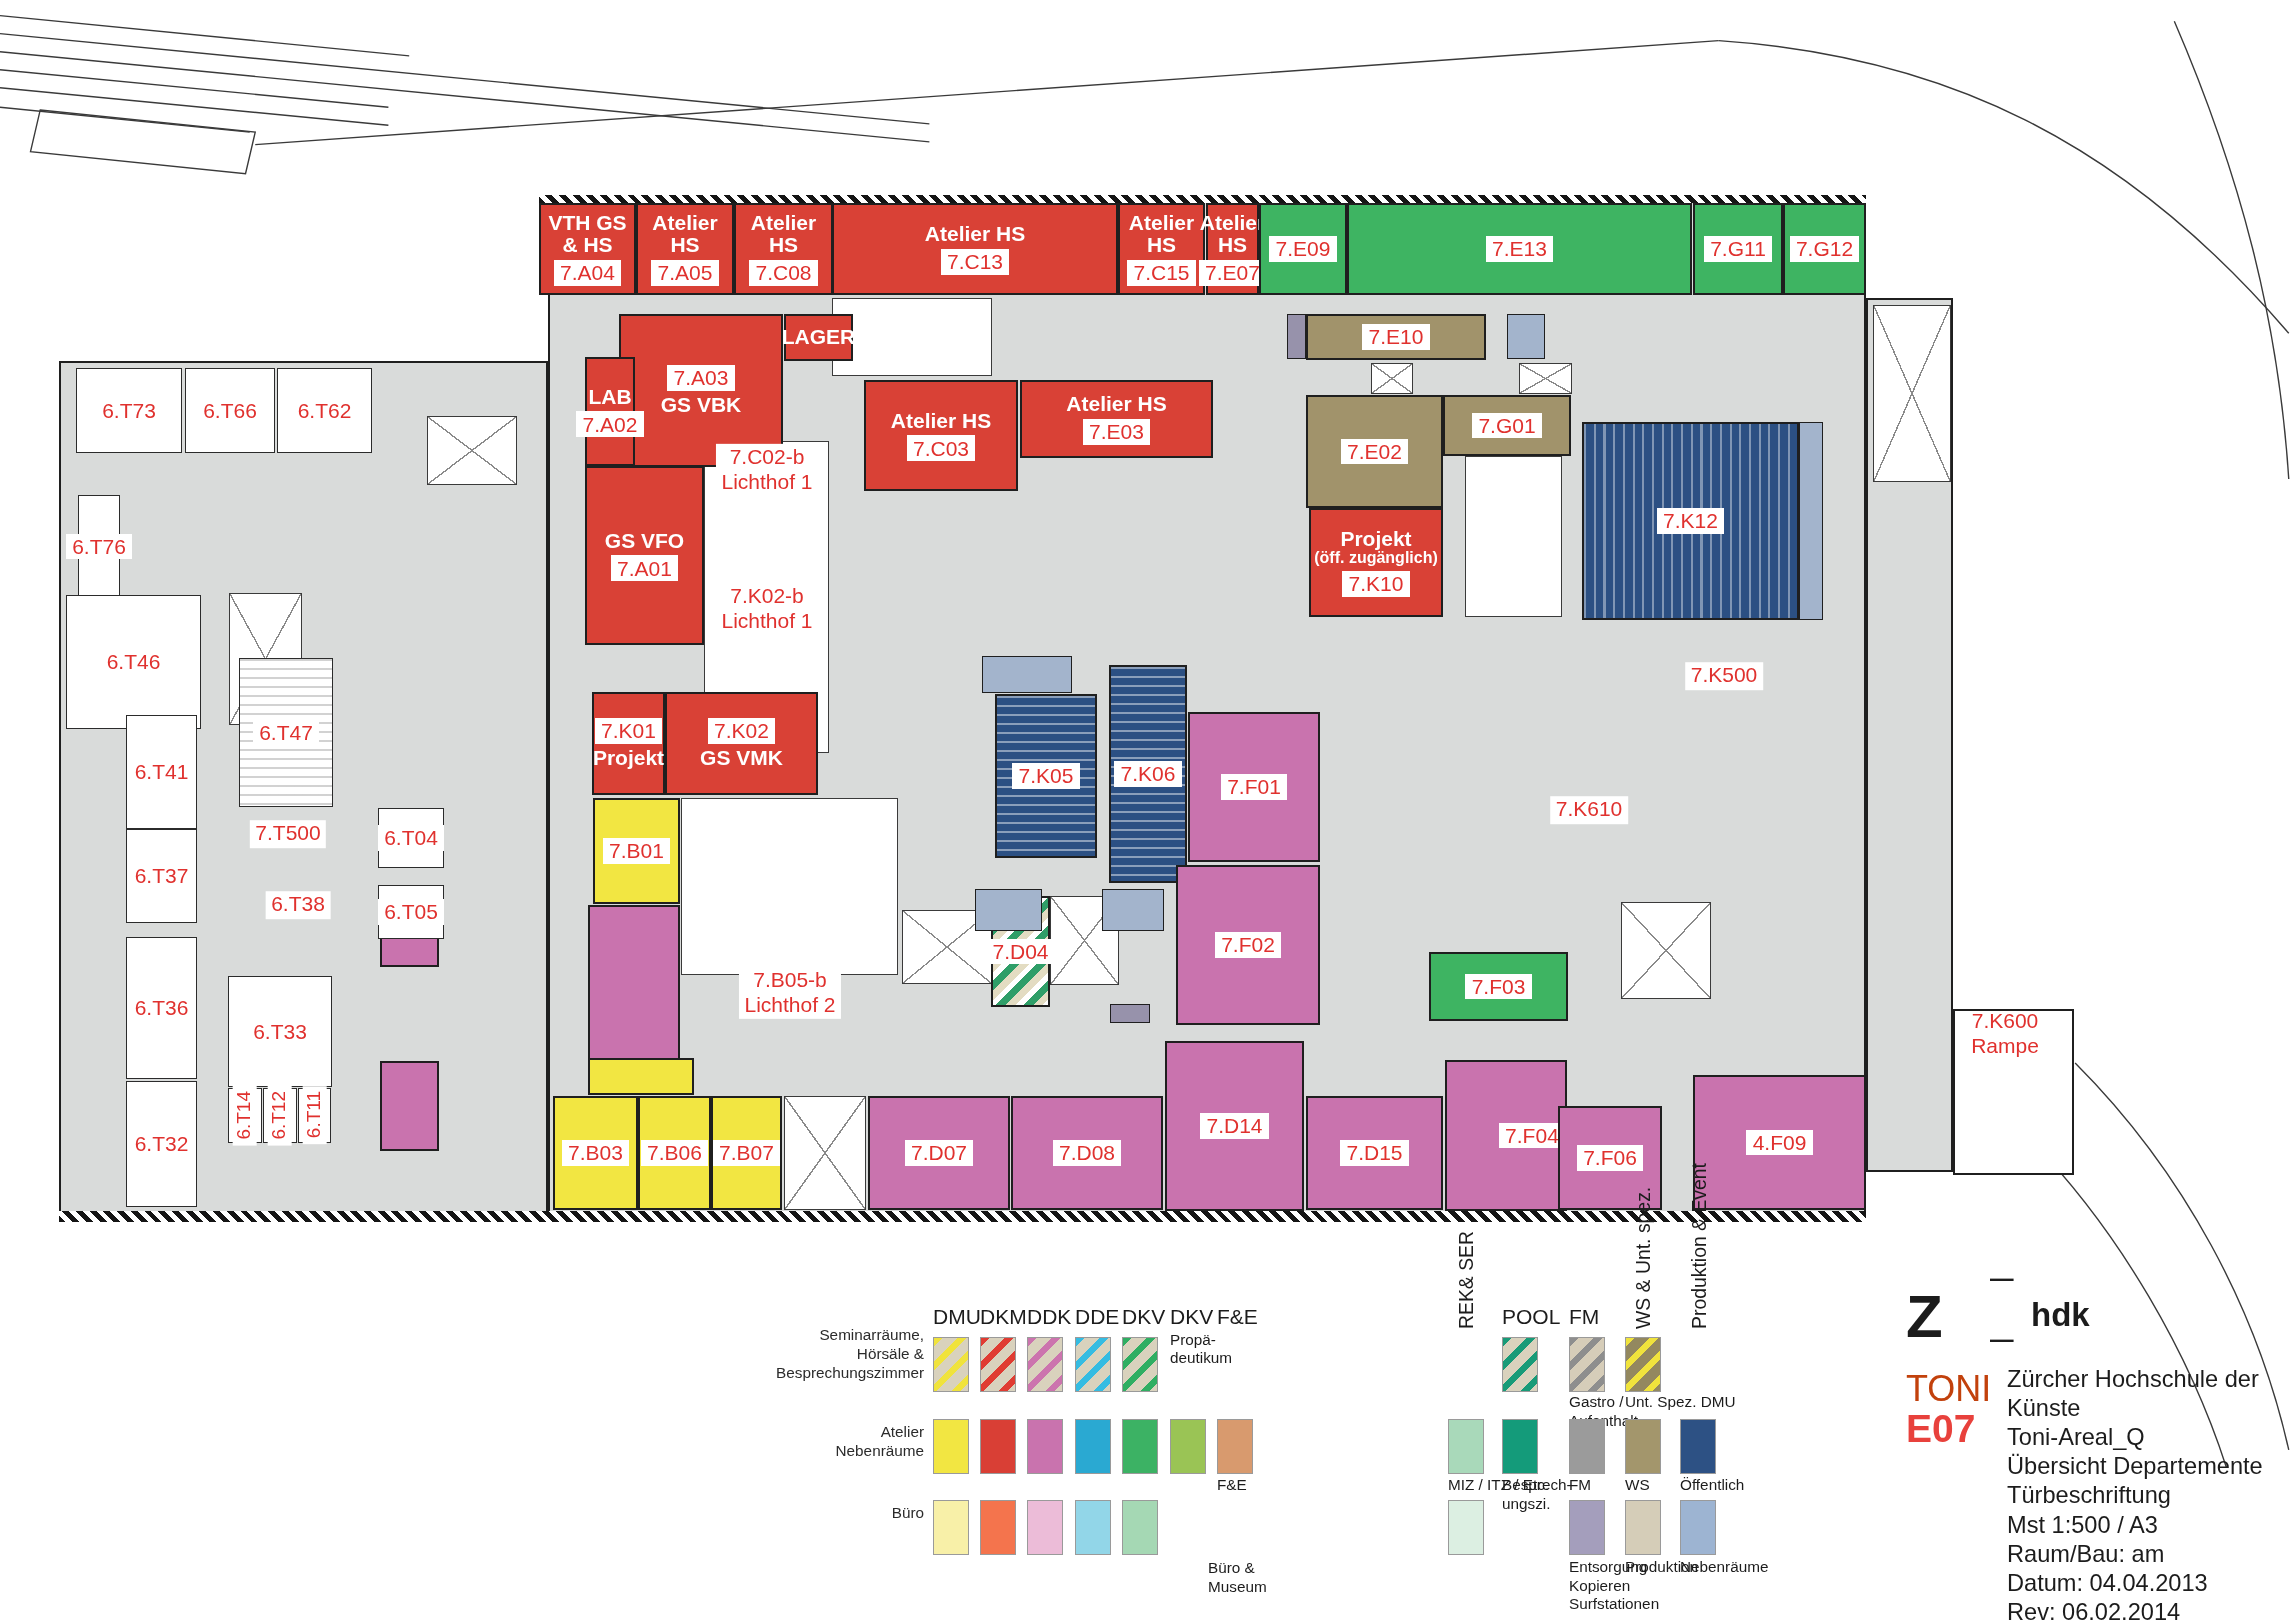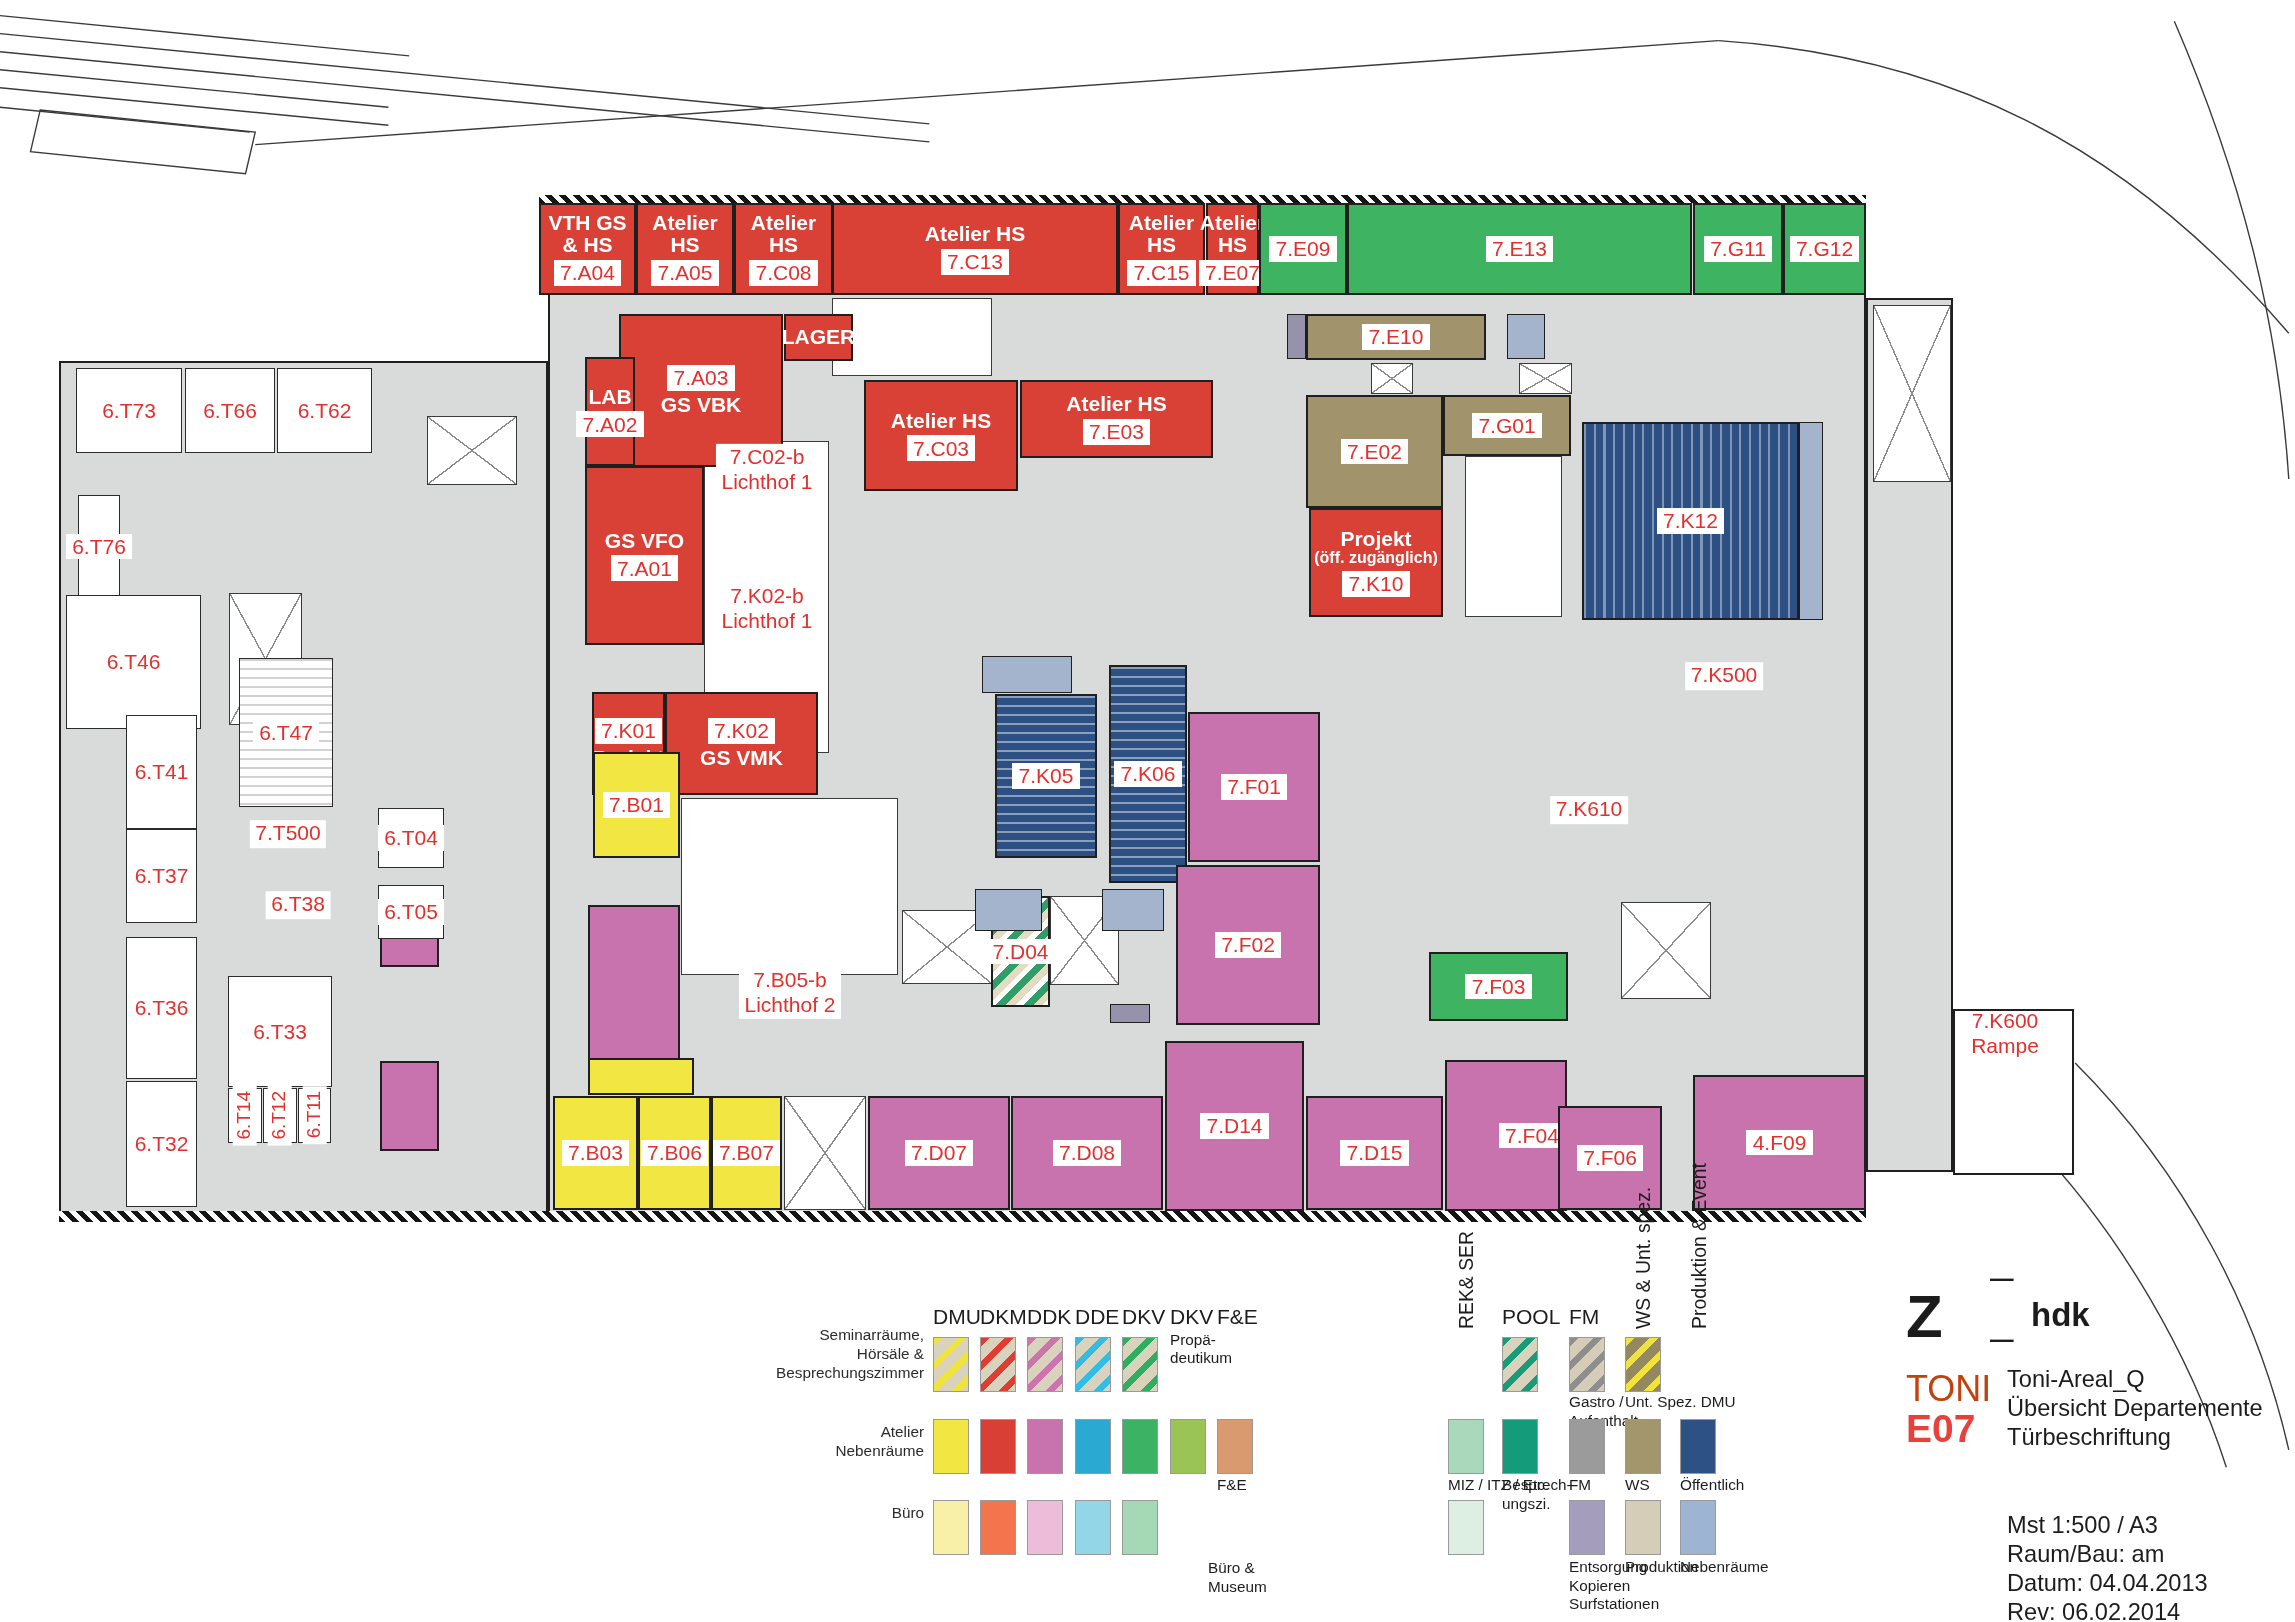--- a/index.html
+++ b/index.html
@@ -185,21 +185,21 @@
       </div>
       <div class="room c-blue rows-v" style="left: 1582px; top: 422px; width: 217px; height: 198px;">
         <div class="chip">7.K12</div>
       </div>
       <div class="room c-pink" style="left: 1188px; top: 712px; width: 132px; height: 150px;">
         <div class="chip">7.F01</div>
       </div>
       <div class="room c-pink" style="left: 1176px; top: 865px; width: 144px; height: 160px;">
         <div class="chip">7.F02</div>
       </div>
-      <div class="room c-yellow" style="left: 593px; top: 752px; width: 87px; height: 106px;">
+      <div class="room c-yellow" style="left: 593px; top: 798px; width: 87px; height: 106px;">
         <div class="chip">7.B01</div>
       </div>
       <div class="room c-pink" style="left: 588px; top: 905px; width: 92px; height: 176px;"></div>
       <div class="room c-pink" style="left: 380px; top: 923px; width: 59px; height: 44px;"></div>
       <div class="room c-pink" style="left: 380px; top: 1061px; width: 59px; height: 90px;"></div>
       <div class="room c-stripe" style="left: 991px; top: 896px; width: 59px; height: 111px;">
         <div class="chip">7.D04</div>
       </div>
       <div class="room c-green" style="left: 1429px; top: 952px; width: 139px; height: 69px;">
         <div class="chip">7.F03</div>
@@ -377,20 +377,21 @@
     </div>
 
   <div>
     <div class="tb zlogo" style="left:1906px;top:1282px;position:absolute">Z</div>
     <div class="tb dash" style="left:1990px;top:1265px;position:absolute">—</div>
     <div class="tb hdk" style="left:2031px;top:1296px;position:absolute">hdk</div>
     <div class="tb dash" style="left:1990px;top:1326px;position:absolute">—</div>
     <div class="tb toni" style="left:1906px;top:1368px;position:absolute">TONI</div>
     <div class="tb e07" style="left:1906px;top:1407px;position:absolute">E07</div>
     <div class="tb lines" style="left:2007px;top:1365px;position:absolute">
+      <div>Zürcher Hochschule der Künste</div>
       <div>Toni-Areal_Q</div>
       <div>Übersicht Departemente</div>
       <div>Türbeschriftung</div>
     </div>
     <div class="tb lines" style="left:2007px;top:1511px;position:absolute">
       <div>Mst 1:500 / A3</div>
       <div>Raum/Bau: am</div>
       <div>Datum: 04.04.2013</div>
       <div>Rev: 06.02.2014</div>
     </div>

